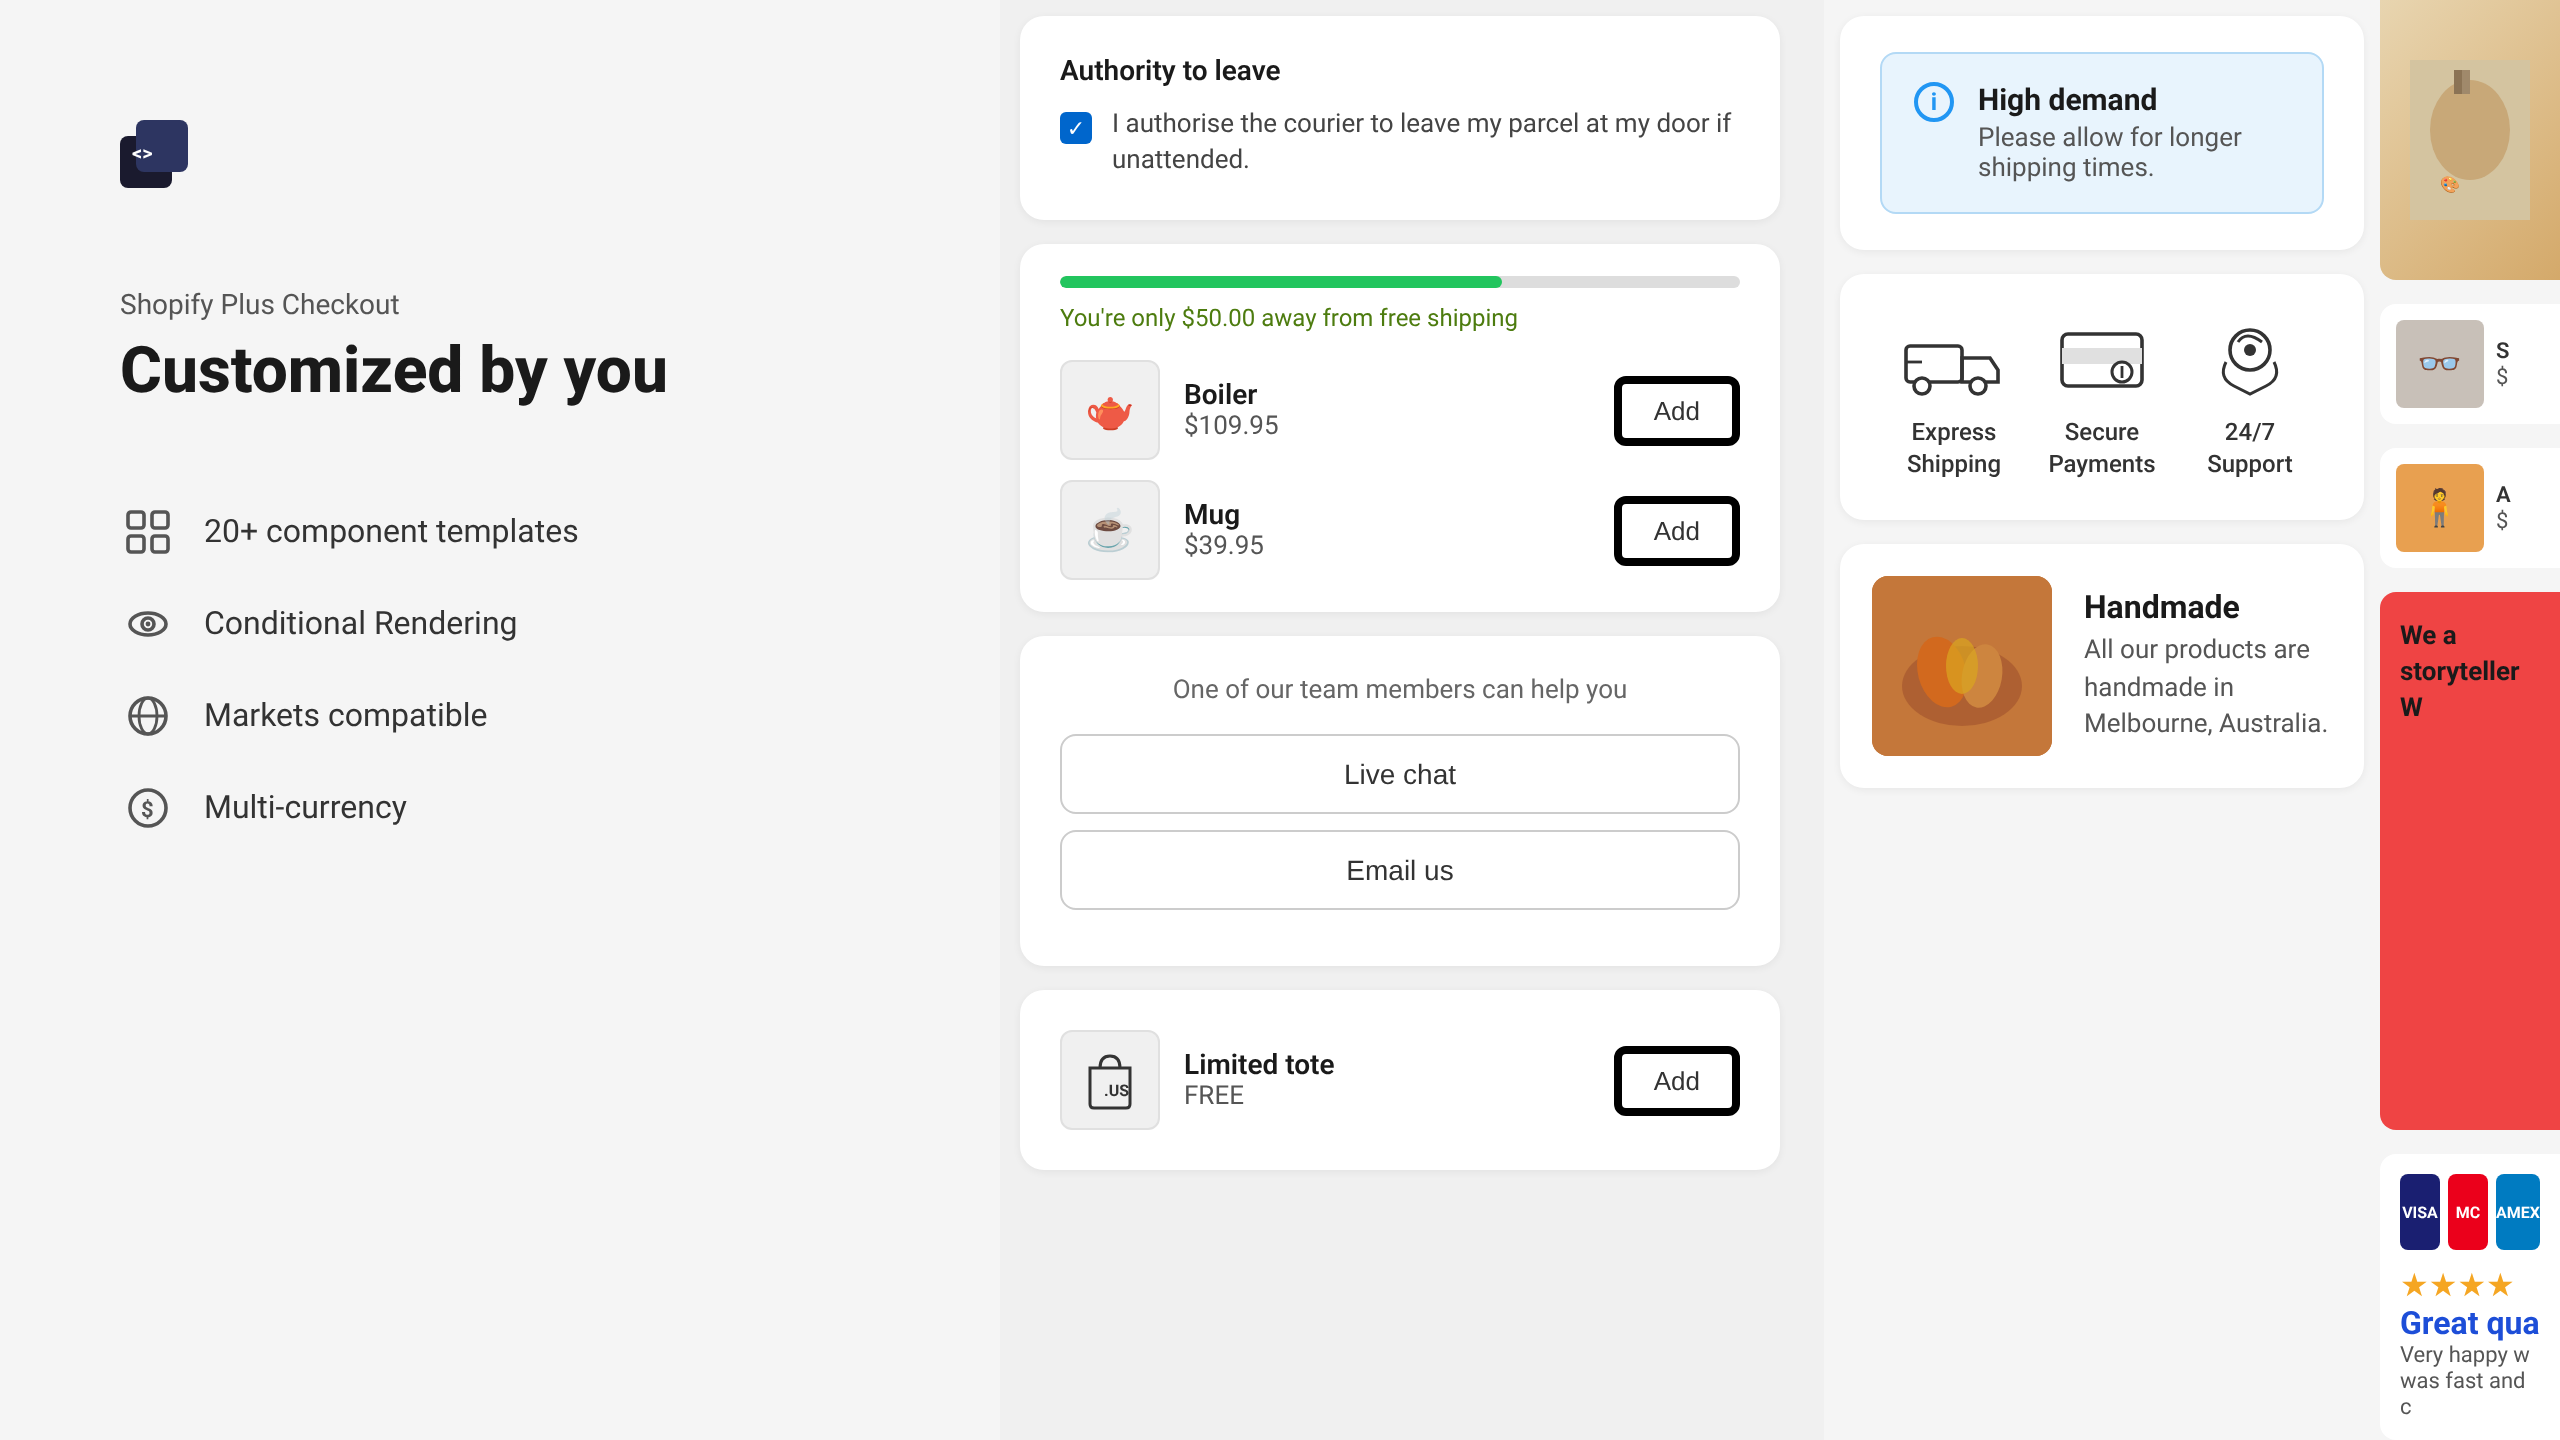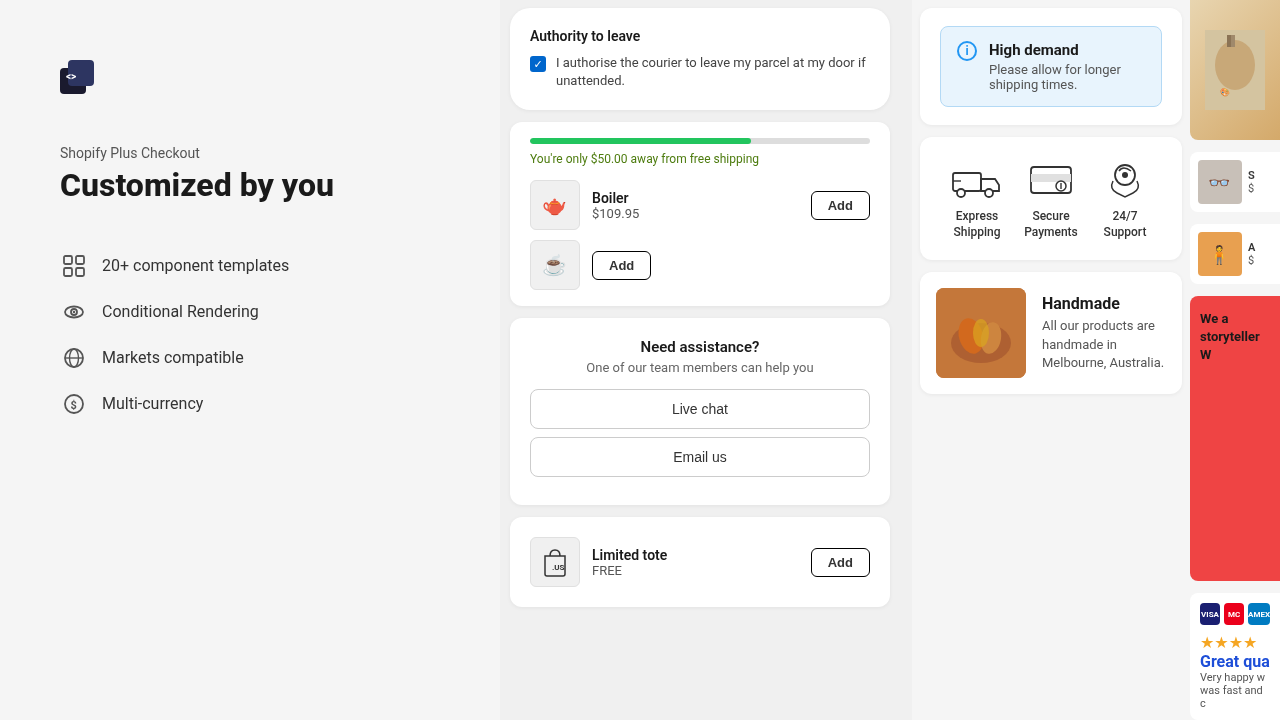--- a/index.html
+++ b/index.html
@@ -81,21 +81,20 @@
       background: #fff;
       border-radius: 12px;
       padding: 20px;
       margin-bottom: 12px;
       box-shadow: 0 1px 4px rgba(0,0,0,0.06);
     }
 
     
     .authority-card {
       margin-top: 0;
-      border-radius: 20px;
     }
     .authority-title {
       font-size: 14px;
       font-weight: 600;
       color: #1a1a1a;
       margin-bottom: 10px;
     }
     .checkbox-row {
       display: flex;
       align-items: flex-start;
@@ -171,28 +170,27 @@
     .product-name {
       font-size: 14px;
       font-weight: 600;
       color: #1a1a1a;
     }
     .product-price {
       font-size: 13px;
       color: #555;
     }
     .add-btn {
-      border: 1px solid #000000;
+      border: 4px solid #000000;
       background: #fff;
       border-radius: 6px;
       padding: 6px 16px;
       font-size: 13px;
       cursor: pointer;
       color: #333;
-      font-weight: bold;
     }
 
     
     .assistance-card {
       text-align: center;
       padding: 20px;
     }
     .assistance-title {
       font-size: 15px;
       font-weight: 600;
@@ -425,21 +423,21 @@
       border-radius: 8px 0 0 8px;
       padding: 10px;
     }
     .payment-icons {
       display: flex;
       gap: 4px;
       margin-bottom: 8px;
     }
     .payment-icon {
       width: 36px;
-      height: 22px;
+      height: 38px;
       border-radius: 4px;
       display: flex;
       align-items: center;
       justify-content: center;
       font-size: 8px;
       font-weight: bold;
     }
     .visa { background: #1a1f71; color: white; }
     .mc { background: #eb001b; color: white; }
     .amex { background: #007bc1; color: white; }
@@ -539,26 +537,29 @@
     <div class="product-row">
       <div class="product-img">🫖</div>
       <div class="product-info">
         <div class="product-name">Boiler</div>
         <div class="product-price">$109.95</div>
       </div>
       <button class="add-btn">Add</button>
     </div>
     <div class="product-row">
       <div class="product-img">☕</div>
+      <div class="product-info">
+        <div class="product-name">Mug</div>
+        <div class="product-price">$39.95</div>
+      </div>
       <button class="add-btn">Add</button>
     </div>
   </div>
 
   <div class="card assistance-card">
-    <div class="assistance-title">Need assistance?</div>
     <div class="assistance-sub">One of our team members can help you</div>
     <button class="action-btn">Live chat</button>
     <button class="action-btn">Email us</button>
   </div>
 
   <div class="card tote-card">
     <div class="product-row">
       <div class="product-img">
         <svg width="32" height="36" viewBox="0 0 32 36" fill="none">
           <path d="M6 12 L6 30 Q6 32 8 32 L24 32 Q26 32 26 30 L26 12 Z" stroke="#333" stroke-width="1.5" fill="none"></path>

